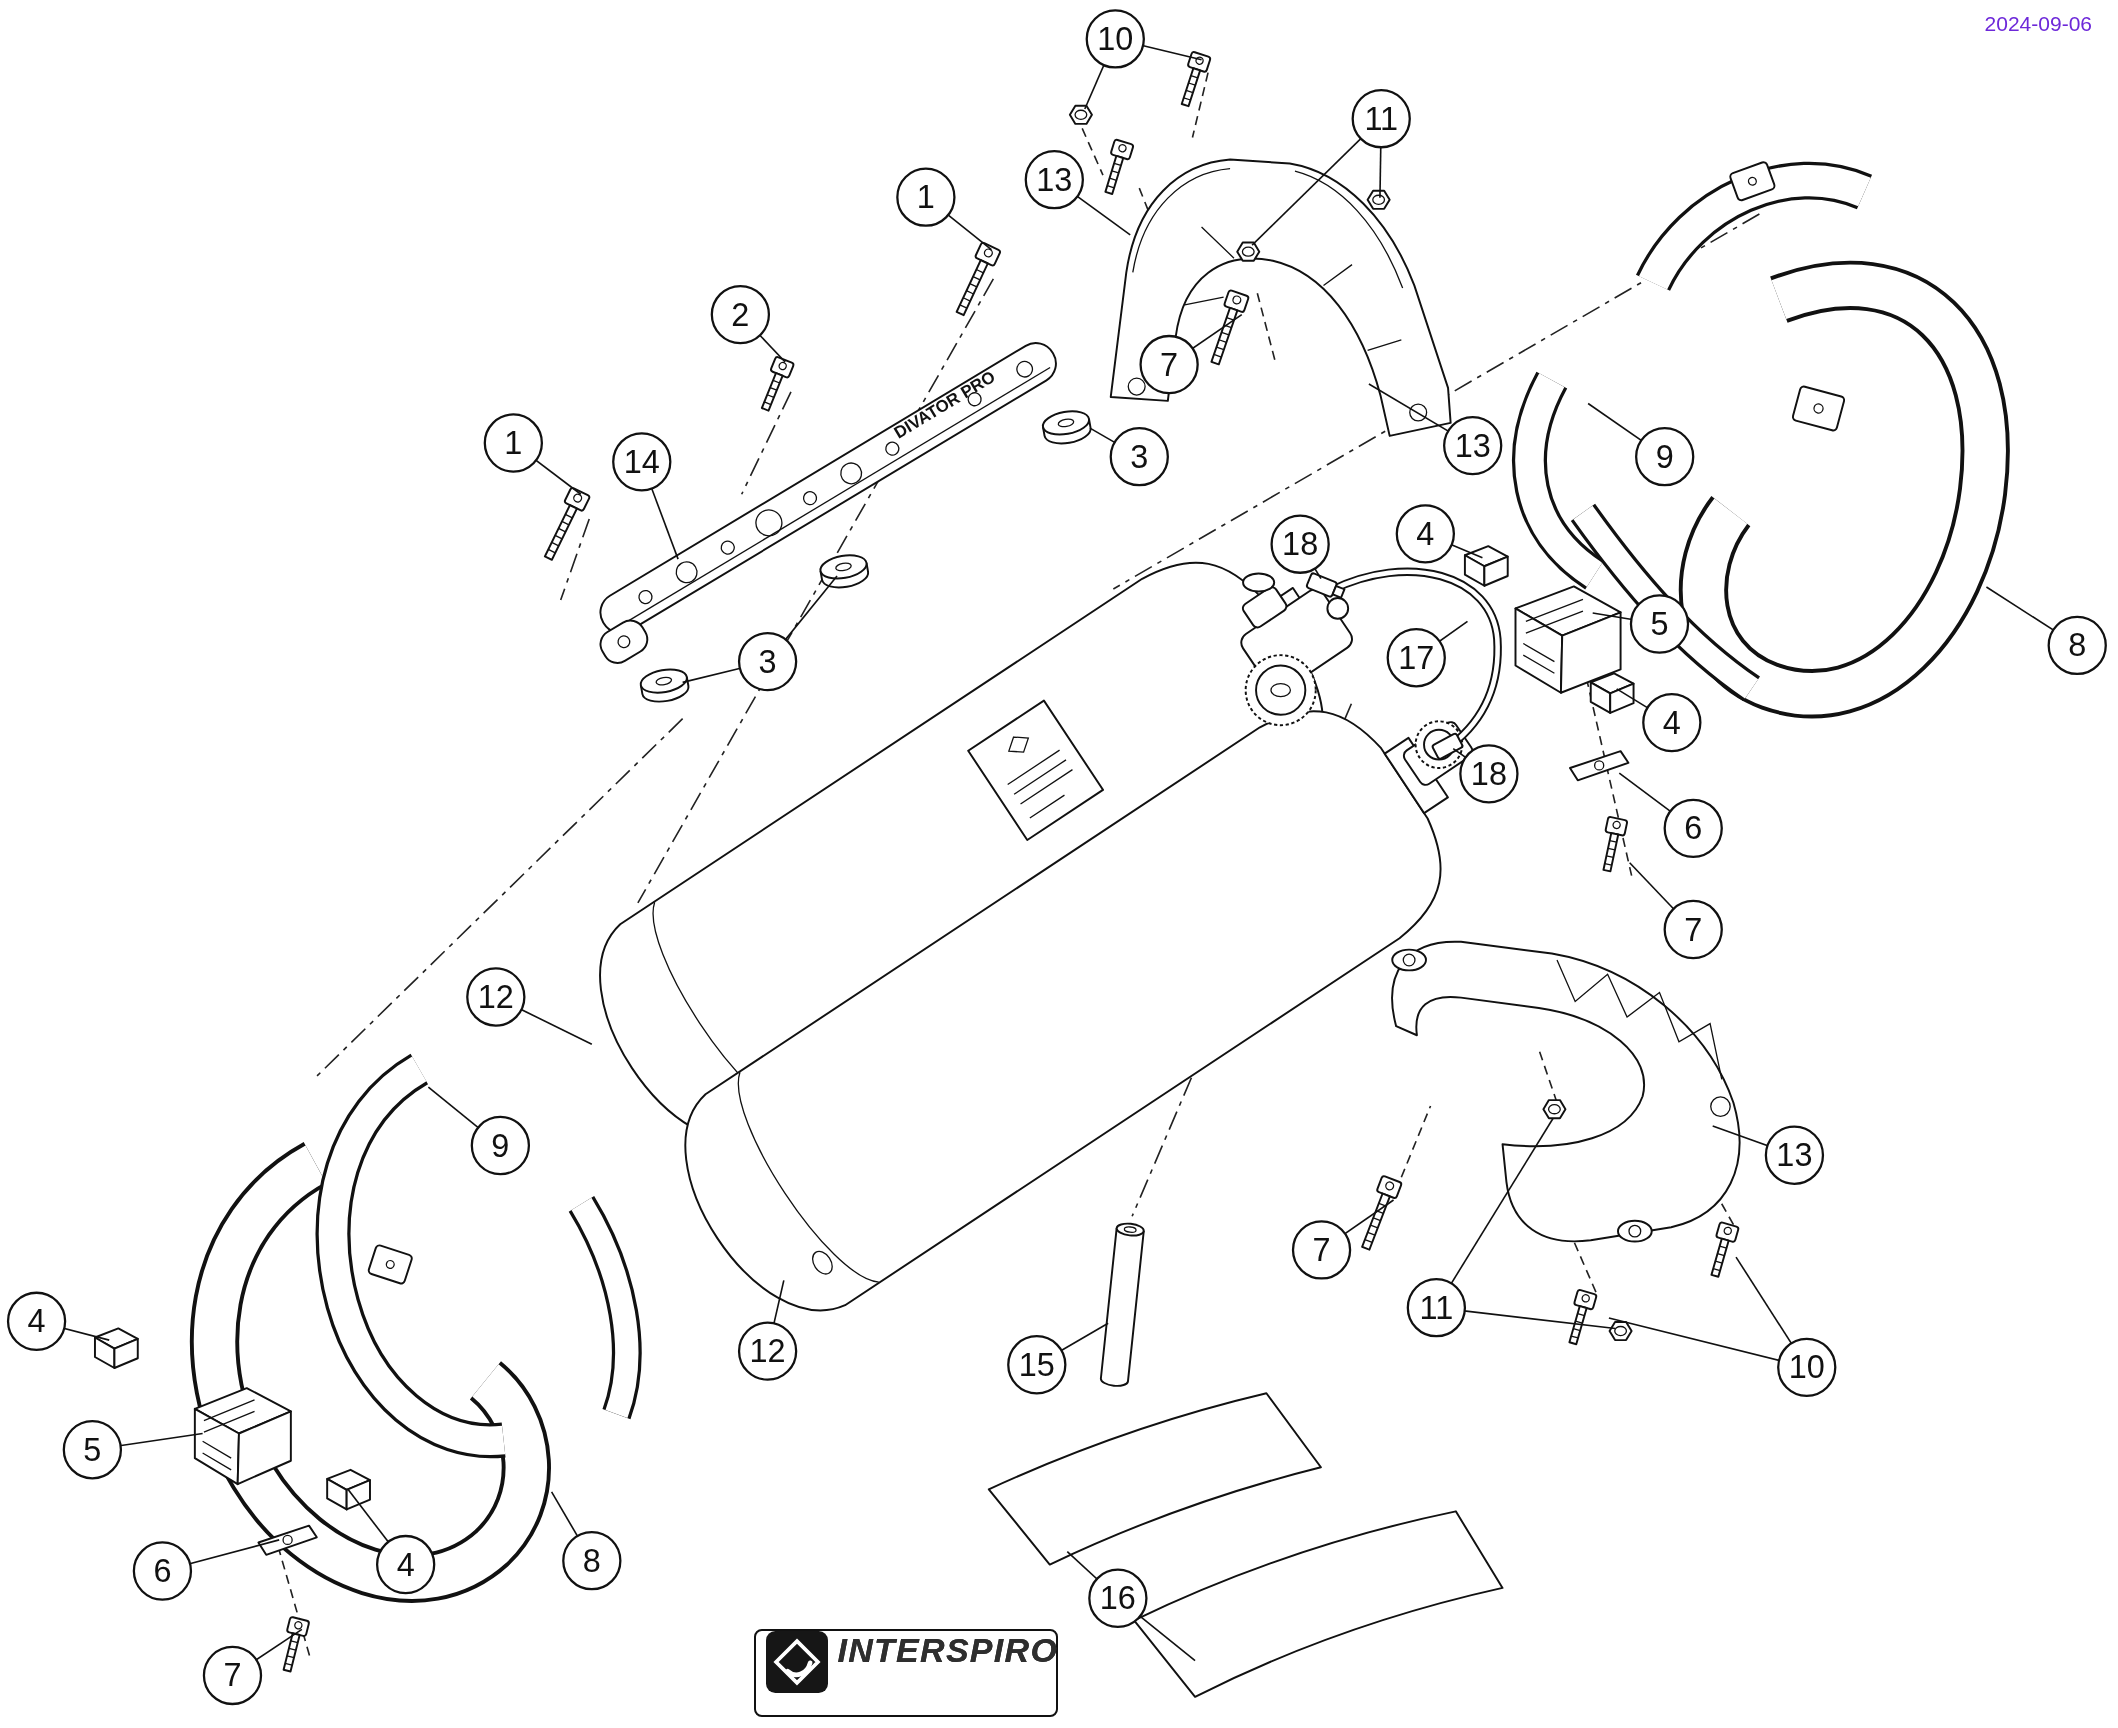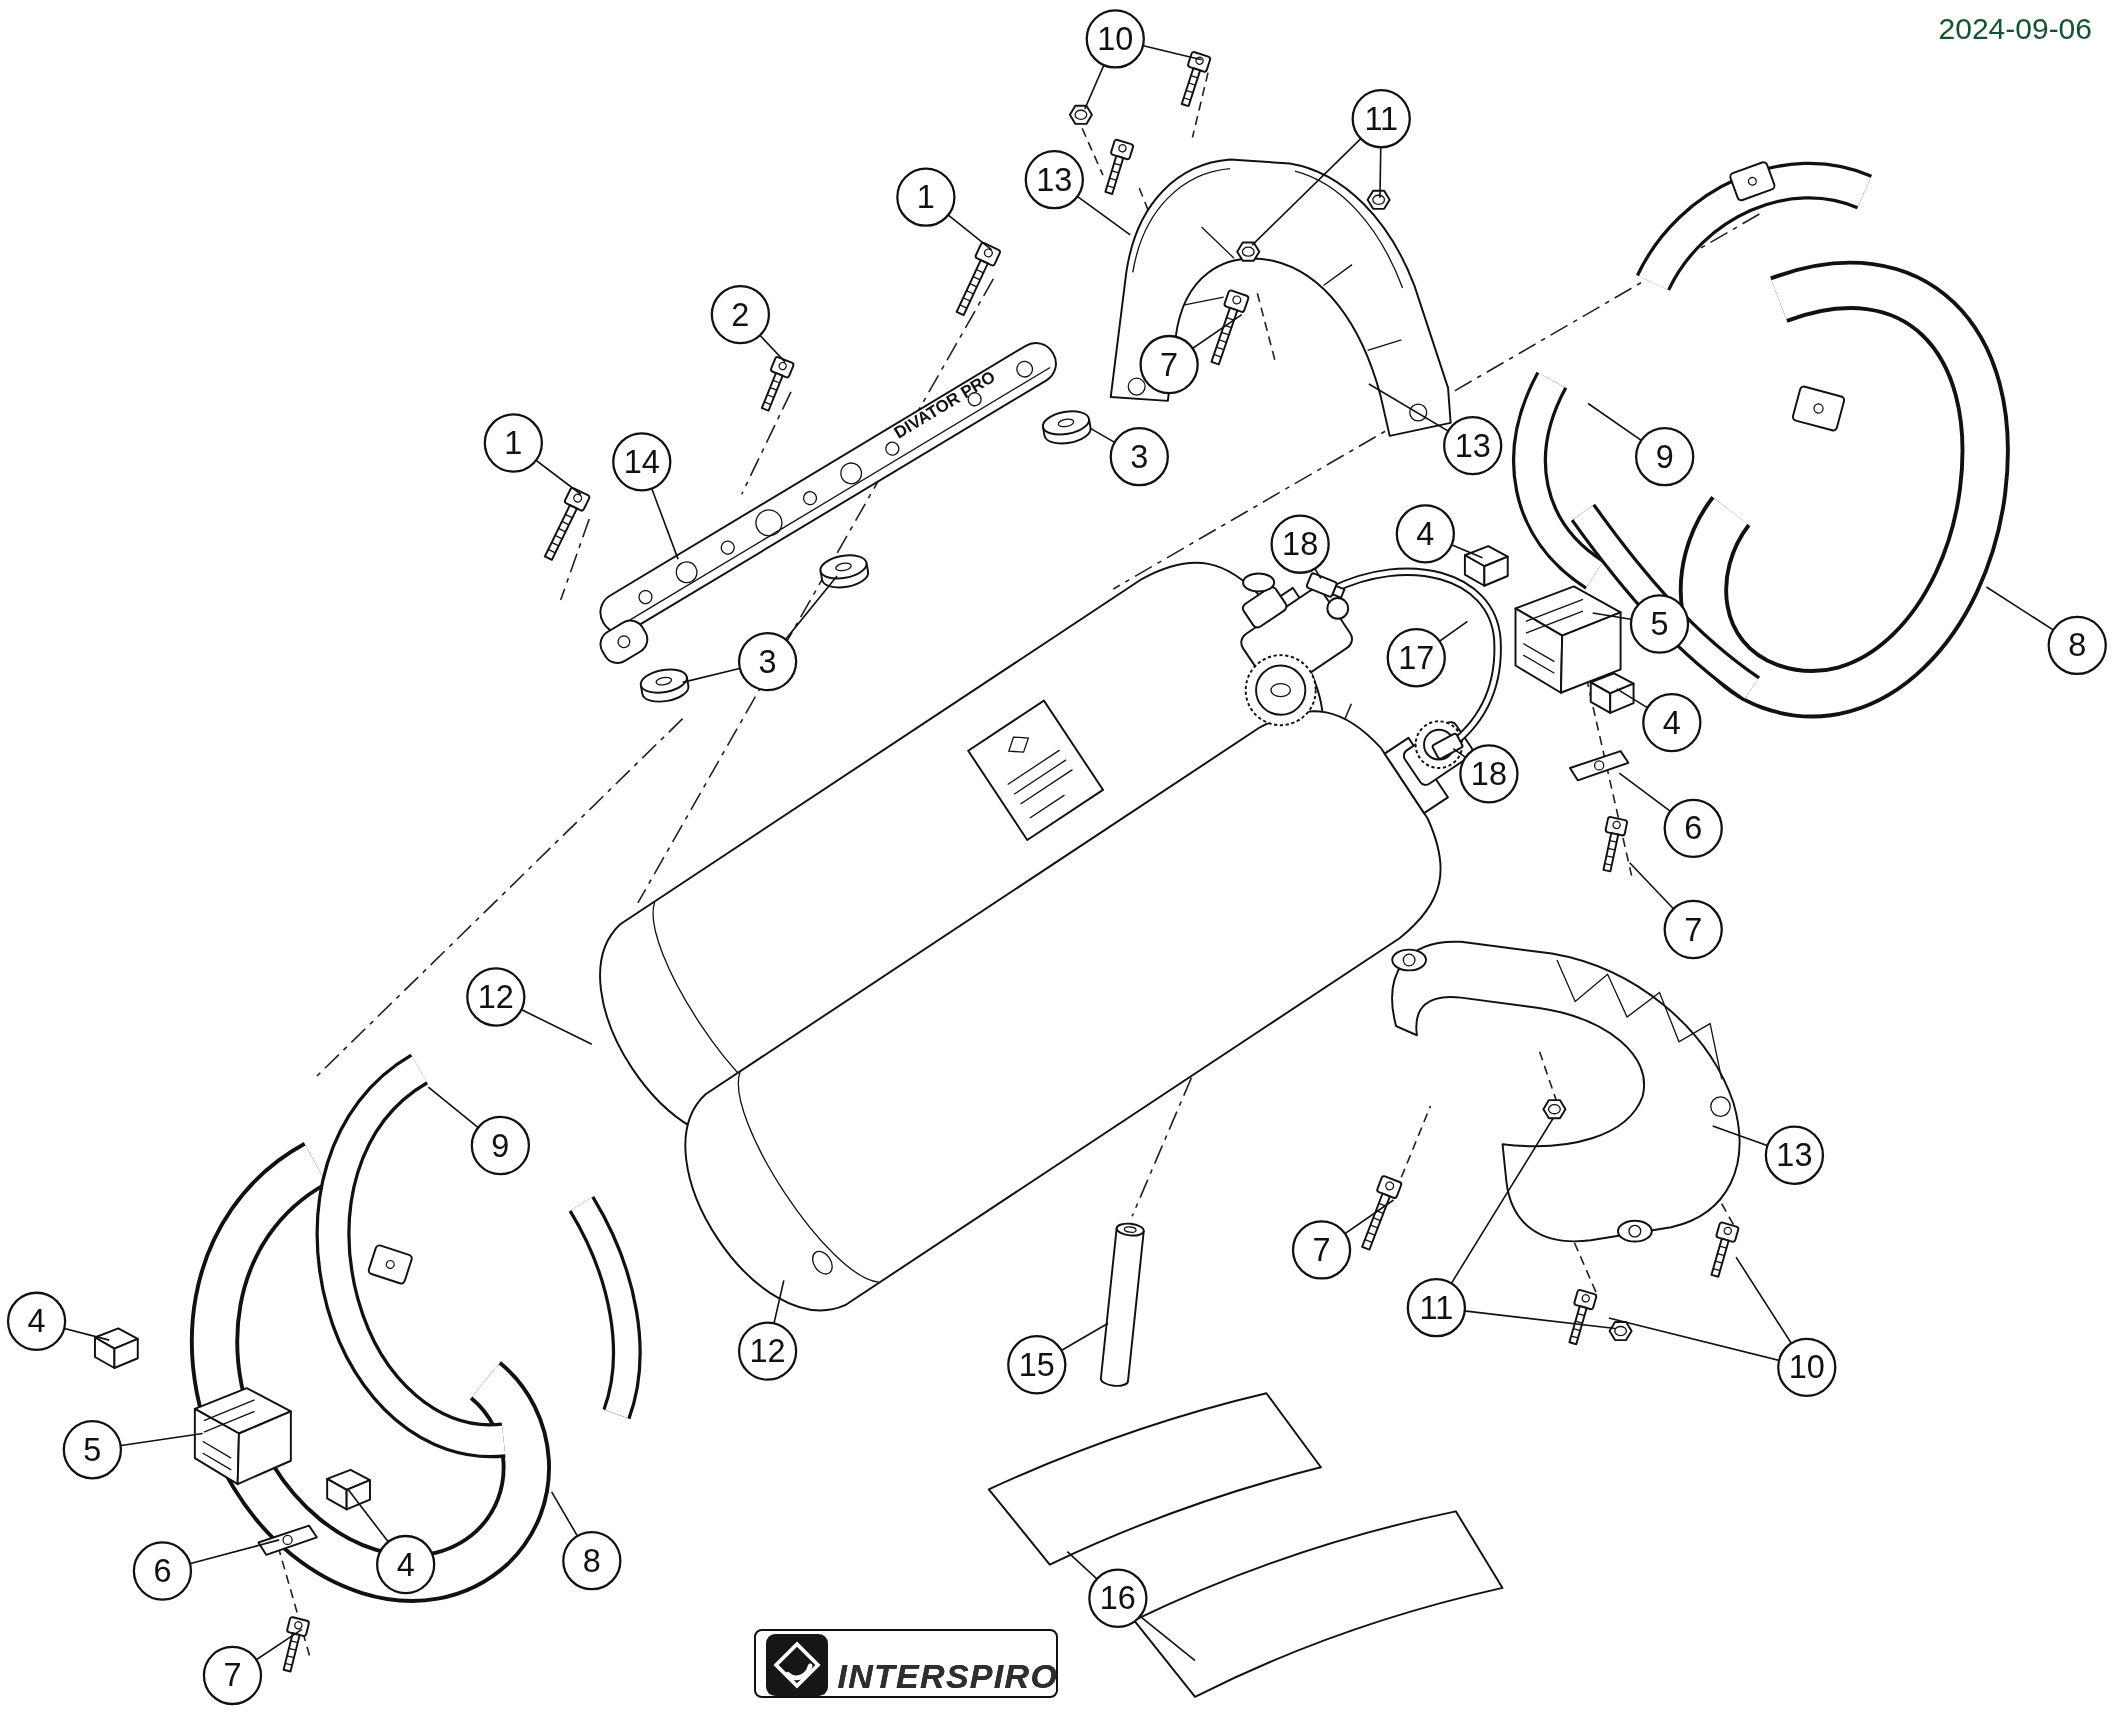--- a/index.html
+++ b/index.html
@@ -12,25 +12,25 @@
   .thin{fill:none;stroke:#111;stroke-width:2;}
   .cdash{fill:none;stroke:#222;stroke-width:2.5;stroke-dasharray:30 10 7 10;}
   .fdash{fill:none;stroke:#222;stroke-width:2.5;stroke-dasharray:14 9;}
   .band-o{fill:none;stroke:#111;stroke-linecap:butt;}
   .band-i{fill:none;stroke:#fff;stroke-linecap:butt;}
   .knurl{fill:#fff;stroke:#111;stroke-width:3;stroke-dasharray:5 4;}
   .leader{stroke:#111;stroke-width:2.5;}
   .bubble{fill:#fff;stroke:#111;stroke-width:3.5;}
   .bubble-num{font:400 50px "Liberation Sans",sans-serif;text-anchor:middle;fill:#111;}
   .rail-text{font:700 26px "Liberation Sans",sans-serif;fill:#111;}
-  .date{position:absolute;top:11.7px;right:27px;font-size:30px;color:#14532d;}
+  .date{position:absolute;top:11.7px;right:27px;font-size:21px;color:#6d28d9;}
   .logo-box{
-    position:absolute;left:754px;top:1629px;width:304px;height:69px;
+    position:absolute;left:754px;top:1629px;width:304px;height:88px;
     border:2.6px solid #111;border-radius:7.8px;background:#fff;
-    display:flex;align-items:flex-end;gap:9px;padding:0 10.4px;box-sizing:border-box;
+    display:flex;align-items:flex-start;gap:9px;padding:0 10.4px;box-sizing:border-box;
   }
   .logo-mark{width:62px;height:62px;flex:0 0 auto;}
   .logo-text{
     font-weight:800;font-style:italic;font-size:34px;letter-spacing:1.3px;
     color:#2e2e2e;text-shadow:0 0 0.6px #2e2e2e;white-space:nowrap;
   }
 </style>
 </head>
 <body>
 

